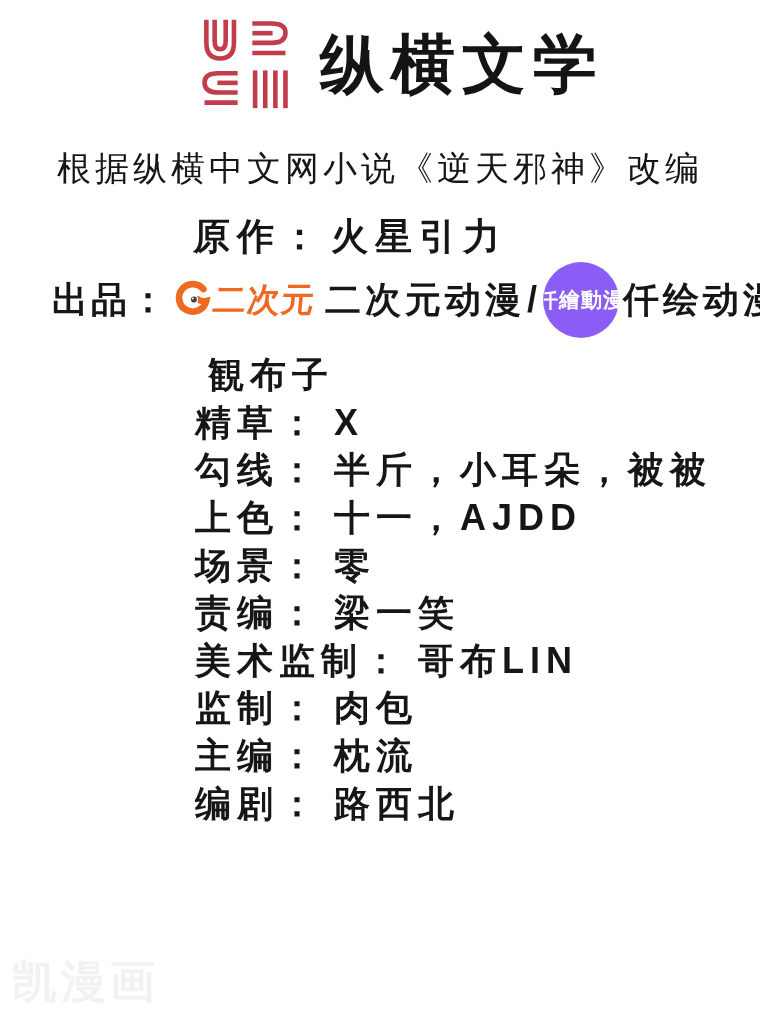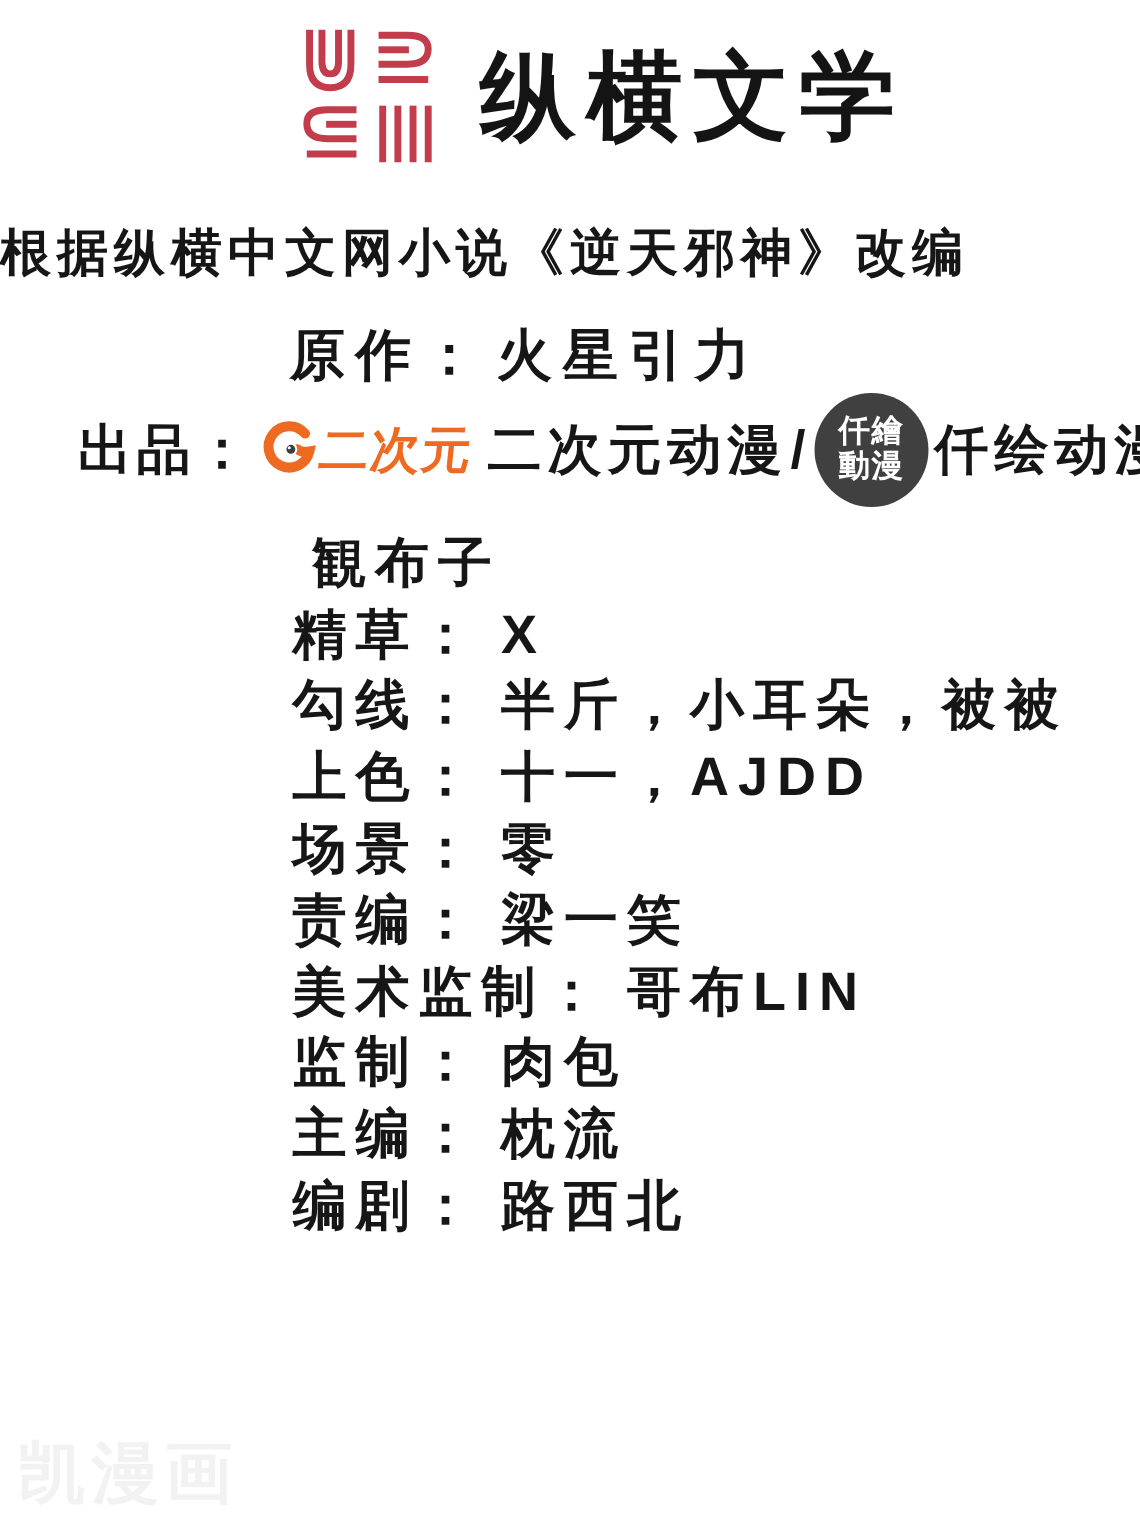--- a/index.html
+++ b/index.html
@@ -19,21 +19,21 @@
   }
   .seal { width: 94px; height: 92px; flex: 0 0 auto; }
   .brand {
     font-size: 64px; font-weight: 800; letter-spacing: 7px;
     color: #141414; white-space: nowrap; line-height: 1;
   }
 
   
   .adapt-line {
     position: absolute; top: 146px; left: 0; width: 760px;
-    font-size: 34px; font-weight: 700;
+    text-align: center; font-size: 34px; font-weight: 400;
     letter-spacing: 4px; white-space: nowrap;
   }
   .author-line {
     position: absolute; top: 212px; left: 0; width: 700px;
     text-align: center; font-size: 37px; font-weight: 700;
     letter-spacing: 7px; white-space: nowrap;
   }
   .author-line .val { margin-left: 6px; }
 
   
@@ -46,22 +46,22 @@
   .g-logo { width: 38px; height: 40px; margin: 0 2px 0 4px; }
   .erciyuan-wordmark {
     color: #ee6a21; font-weight: 900; font-size: 33px;
     letter-spacing: 1px; transform: skewX(-6deg);
     margin-right: 10px;
   }
   .producer-name { letter-spacing: 4px; }
   .slash { margin: 0 2px; font-weight: 700; }
   .qh-badge {
     width: 76px; height: 76px; border-radius: 50%;
-    background: #404040; color: #ffffff;
-    display: flex; flex-direction: column; align-items: center; justify-content: center;
+    background: #8b5cf6; color: #ffffff;
+    display: flex; flex-direction: row; align-items: center; justify-content: center;
     font-size: 21px; font-weight: 700; line-height: 1.08;
     letter-spacing: 1px; margin: 0 4px; flex: 0 0 auto;
   }
 
   
   .credits {
     position: absolute; top: 352px; left: 195px;
     margin: 0; padding: 0; list-style: none;
   }
   .credit-row {

